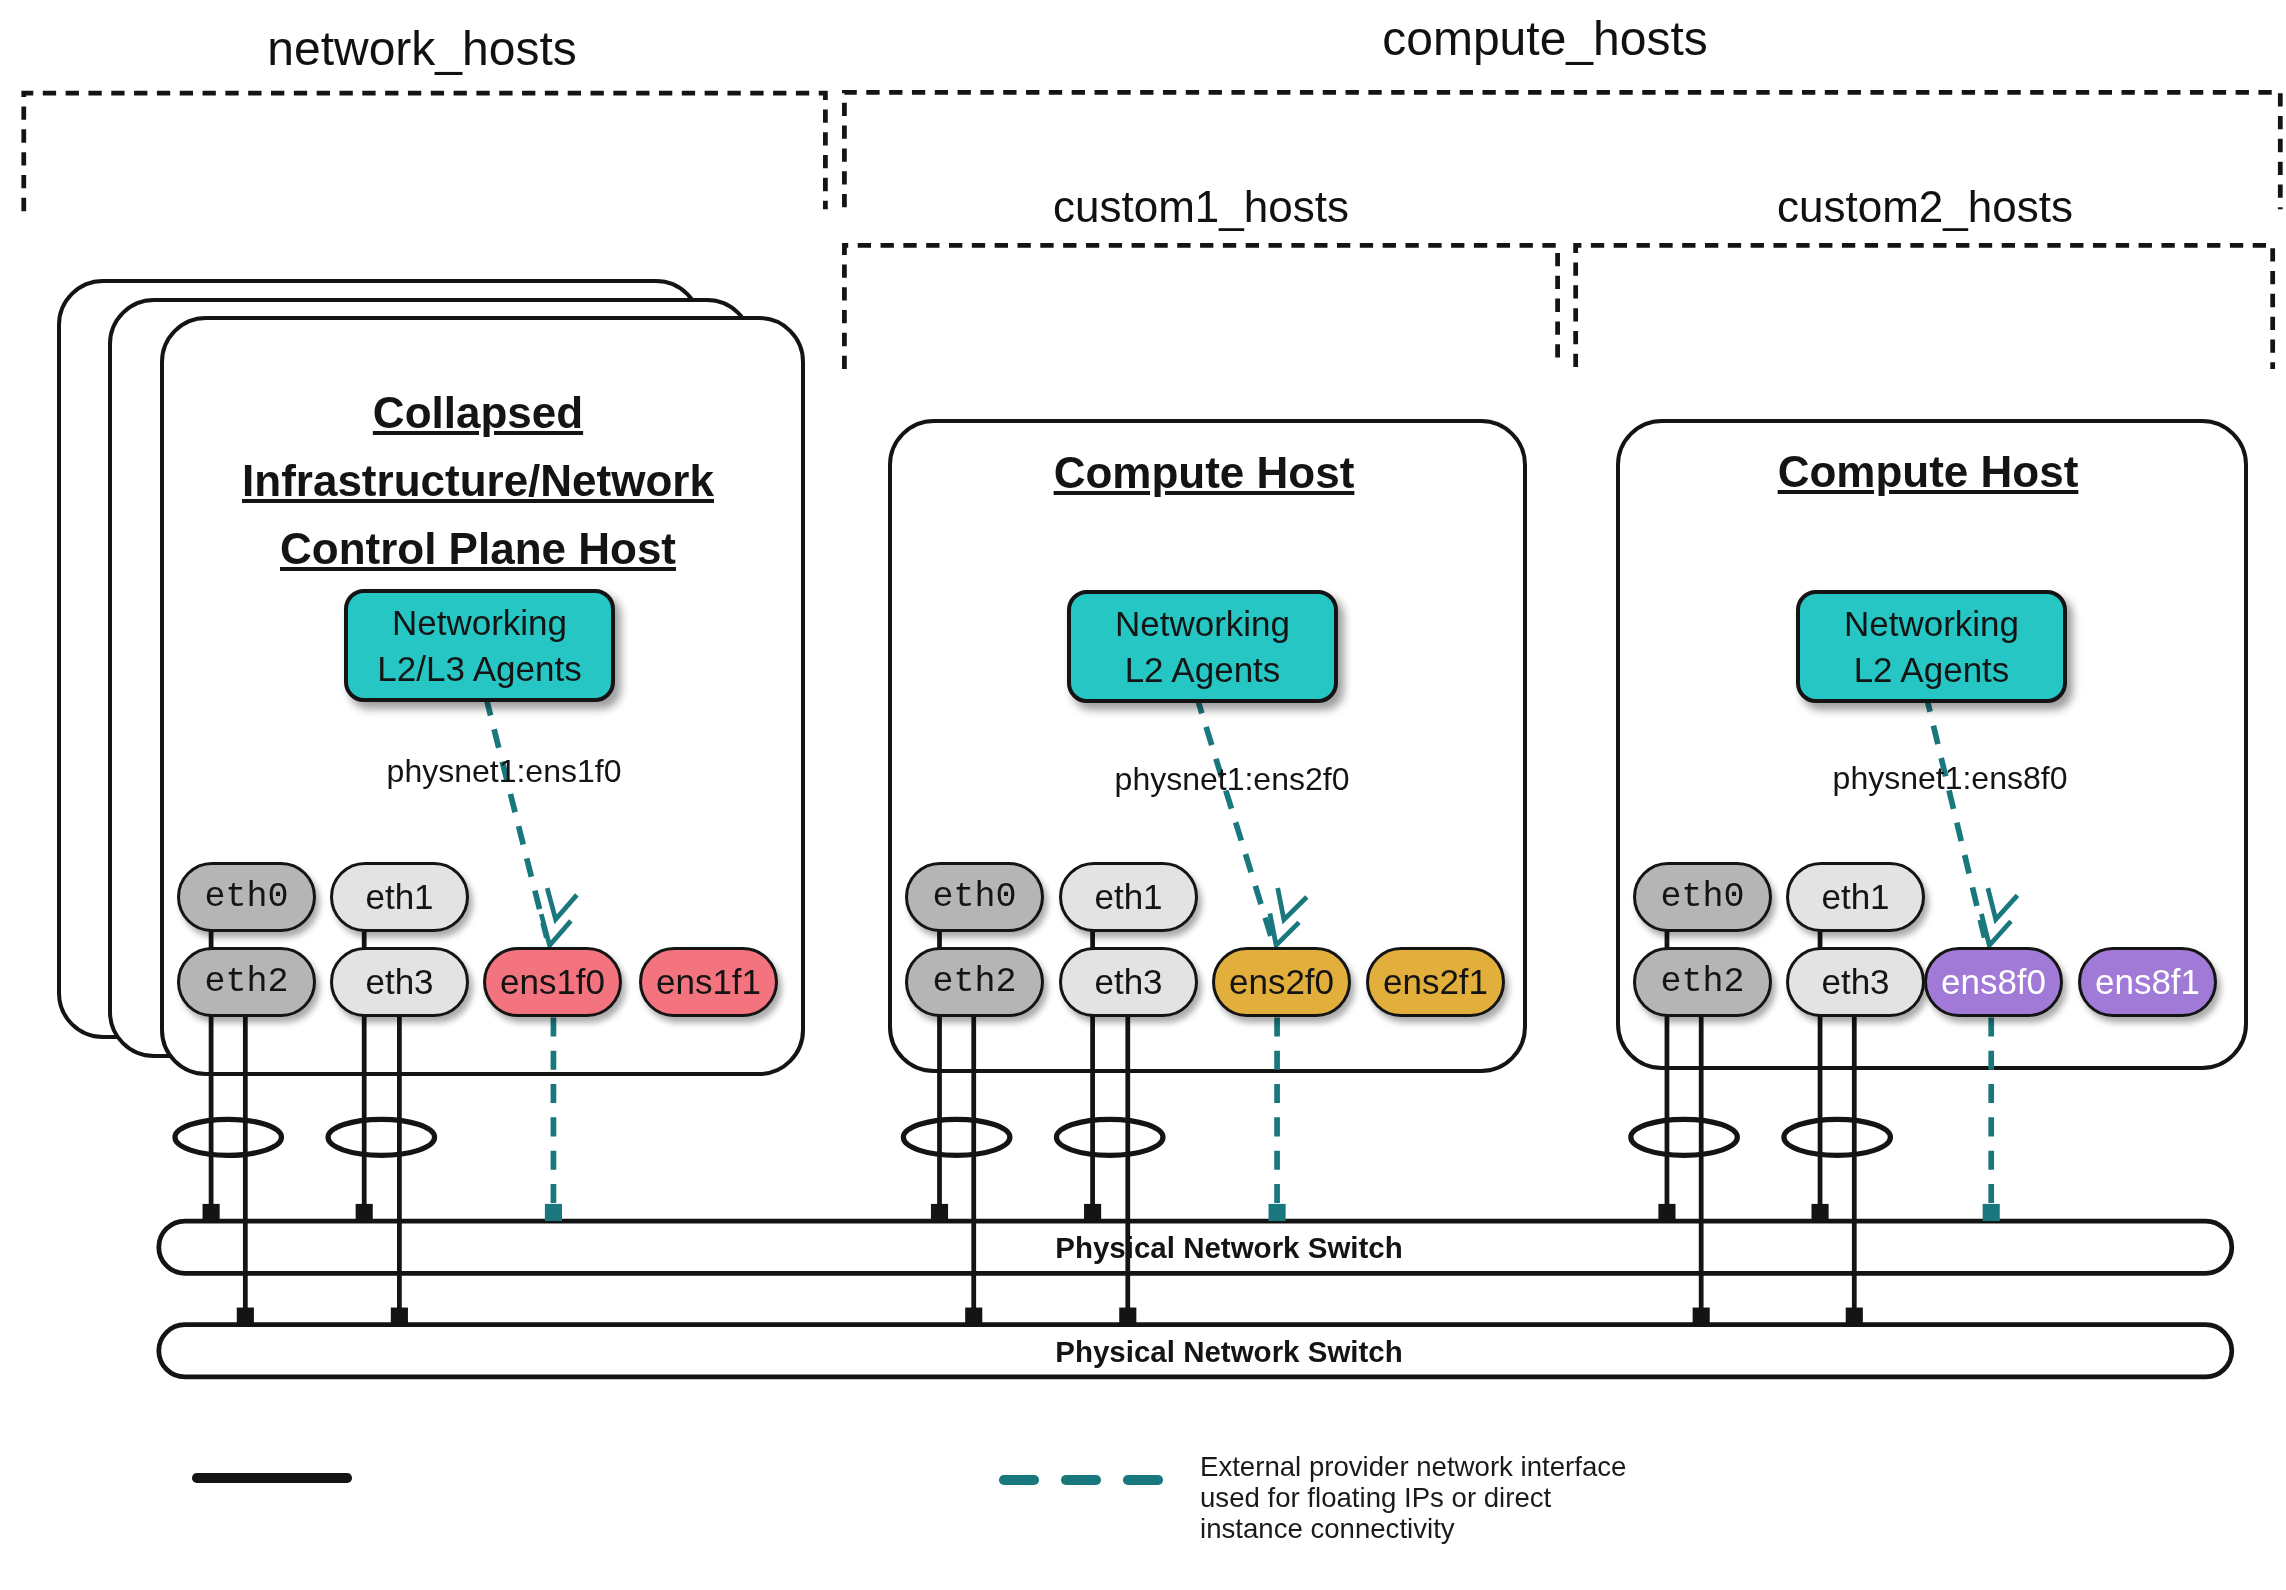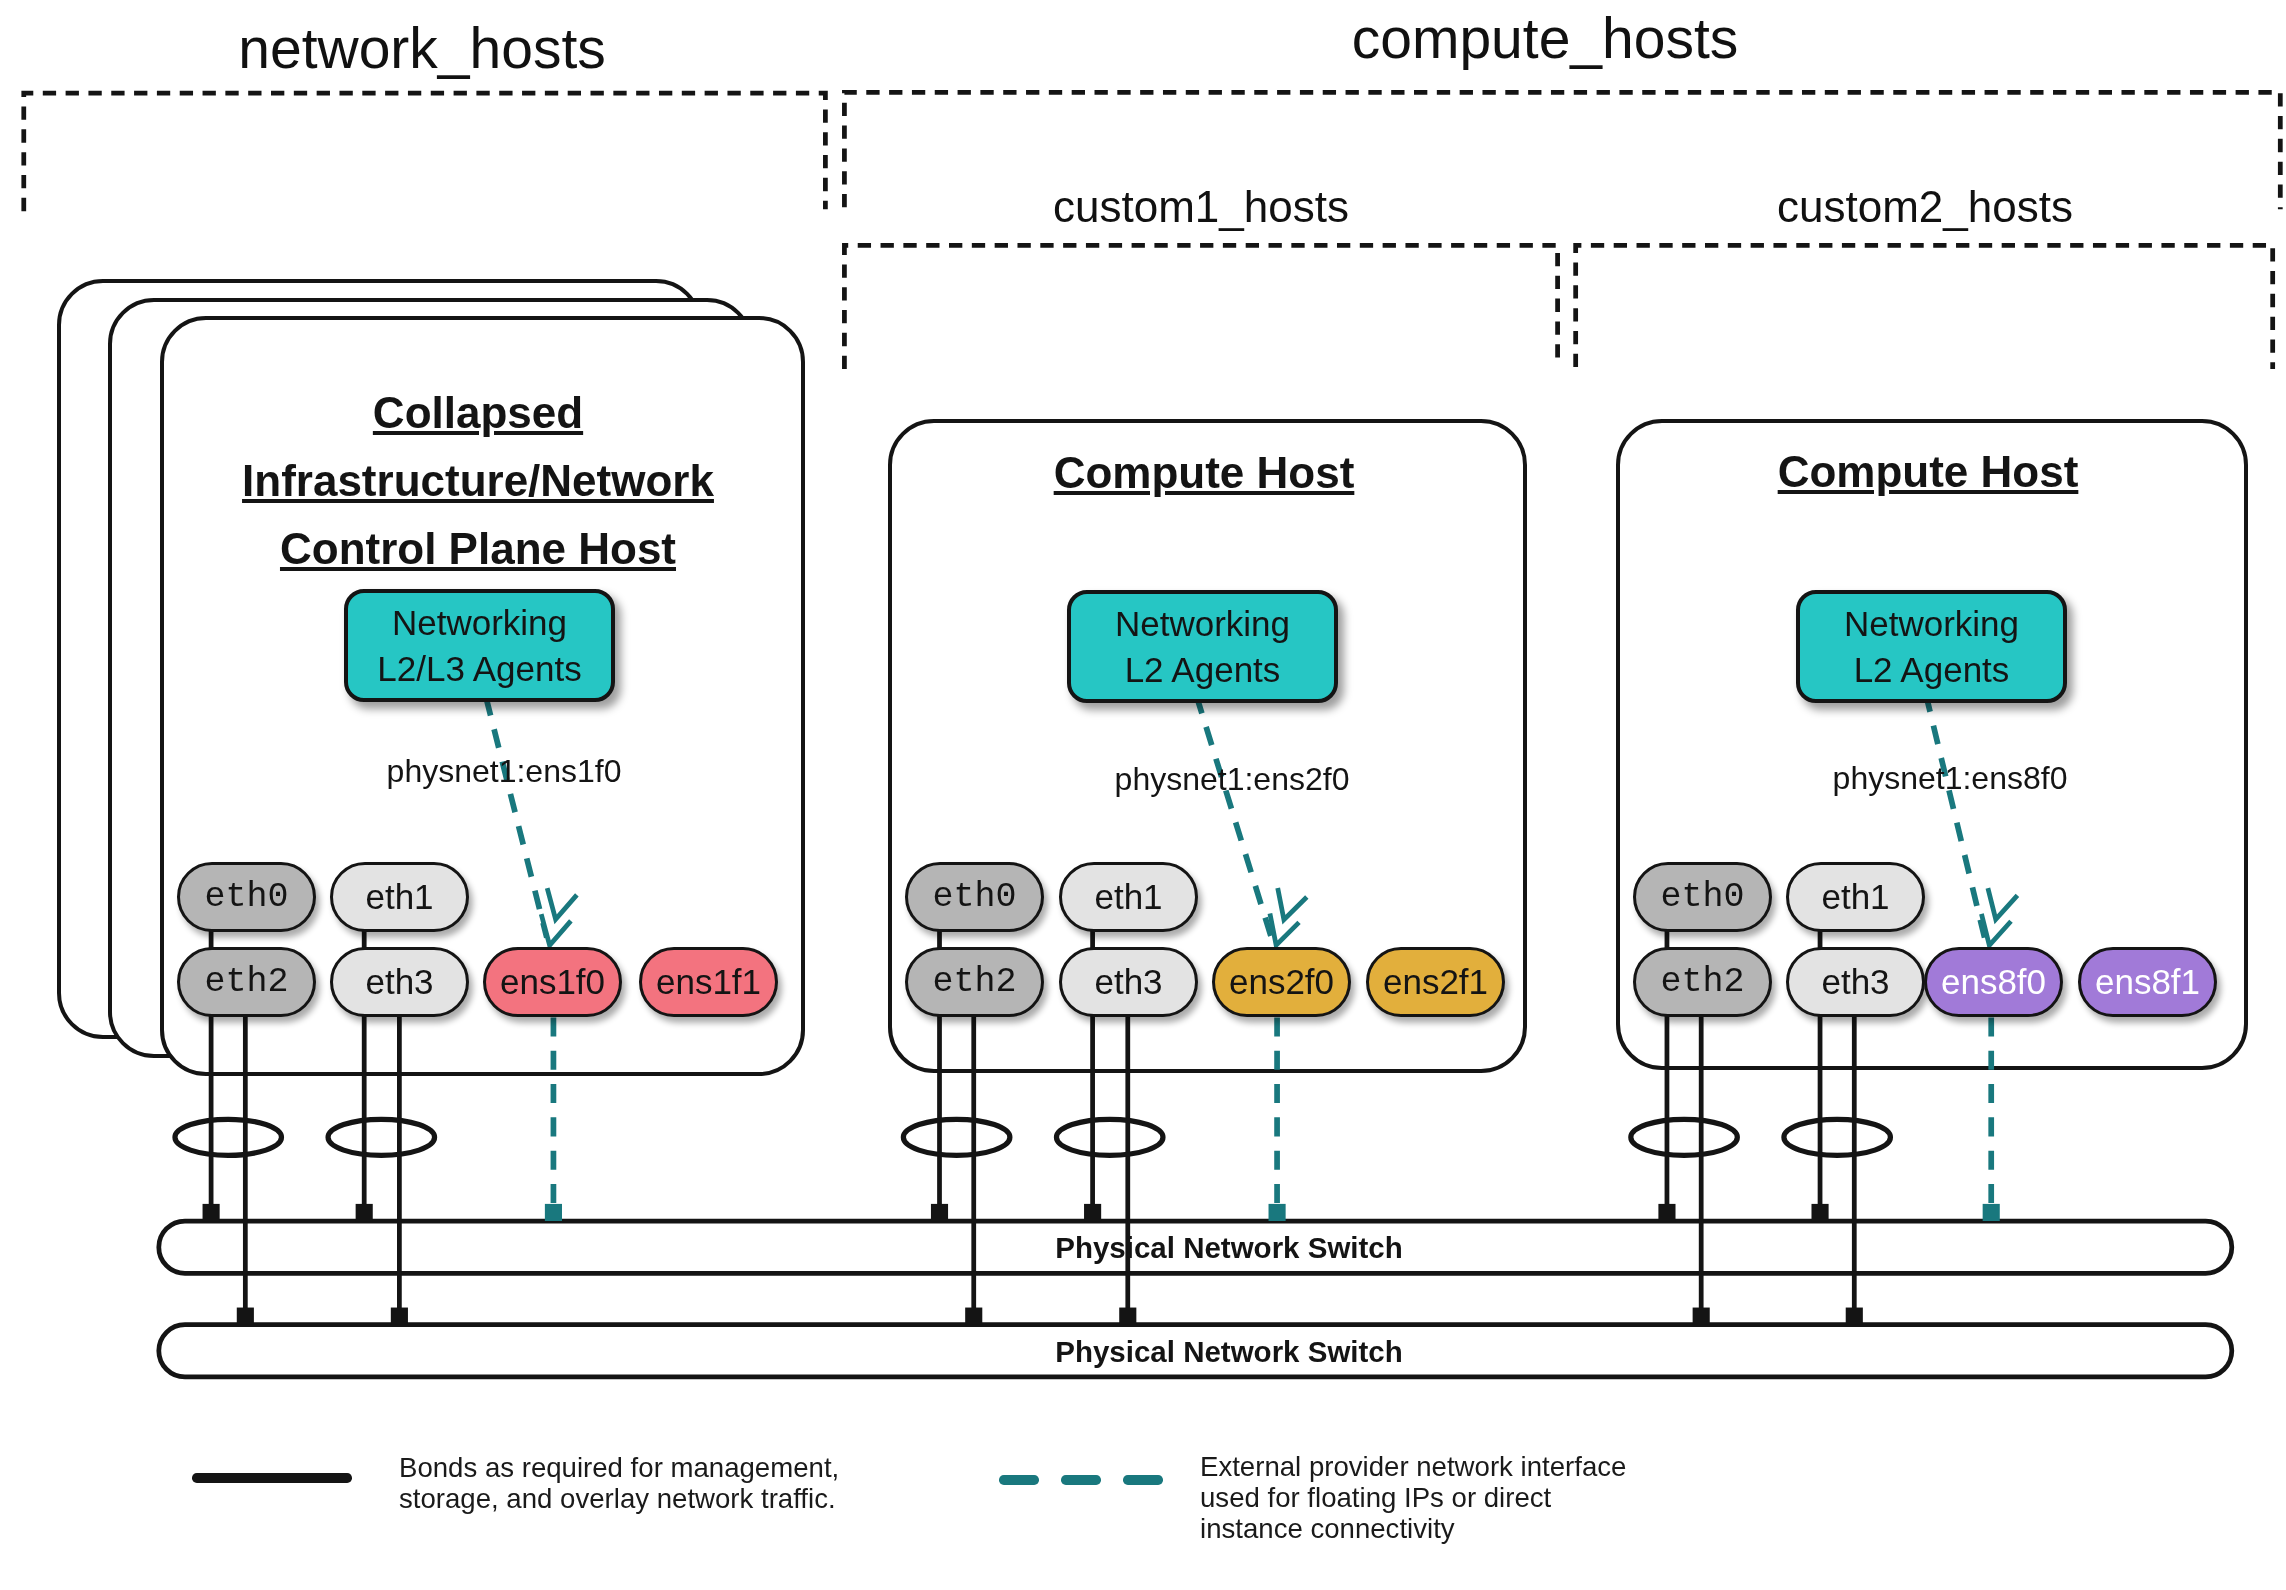--- a/index.html
+++ b/index.html
@@ -4,21 +4,21 @@
 <style>
   html,body{margin:0;padding:0;background:#ffffff;}
   .canvas{
     position:relative;width:2286px;height:1590px;background:#ffffff;
     font-family:"Liberation Sans",sans-serif;color:#141414;overflow:hidden;
   }
   .overlay{position:absolute;left:0;top:0;width:2286px;height:1590px;z-index:5;}
 
   .group-label{
     position:absolute;transform:translate(-50%,-50%);
-    font-size:57px;white-space:nowrap;z-index:2;color:#111;
+    font-size:48px;white-space:nowrap;z-index:2;color:#111;
   }
   .subgroup-label{
     position:absolute;transform:translate(-50%,-50%);
     font-size:44px;white-space:nowrap;z-index:2;color:#111;
   }
 
   .host-card{
     position:absolute;background:#ffffff;border:4.8px solid #141414;
     border-radius:46px;z-index:1;
   }
@@ -220,24 +220,20 @@
   <div class="nic nic-gray-light" style="left:1786px;top:862px">eth1</div>
   <div class="nic nic-gray-dark" style="left:1633px;top:947px">eth2</div>
   <div class="nic nic-gray-light" style="left:1786px;top:947px">eth3</div>
   <div class="nic nic-purple" style="left:1924px;top:947px">ens8f0</div>
   <div class="nic nic-purple" style="left:2078px;top:947px">ens8f1</div>
 
   <div class="switch-label" style="left:1229px;top:1248px">Physical Network Switch</div>
   <div class="switch-label" style="left:1229px;top:1352px">Physical Network Switch</div>
 
   <div class="legend-bond-swatch"></div>
-  <div class="legend-text" style="left:399px;top:1452px">
-    <div>Bonds as required for management,</div>
-    <div>storage, and overlay network traffic.</div>
-  </div>
   <div class="legend-dash-swatch">
     <span></span>
     <span></span>
     <span></span>
   </div>
   <div class="legend-text" style="left:1200px;top:1451px">
     <div>External provider network interface</div>
     <div>used for floating IPs or direct</div>
     <div>instance connectivity</div>
   </div>

